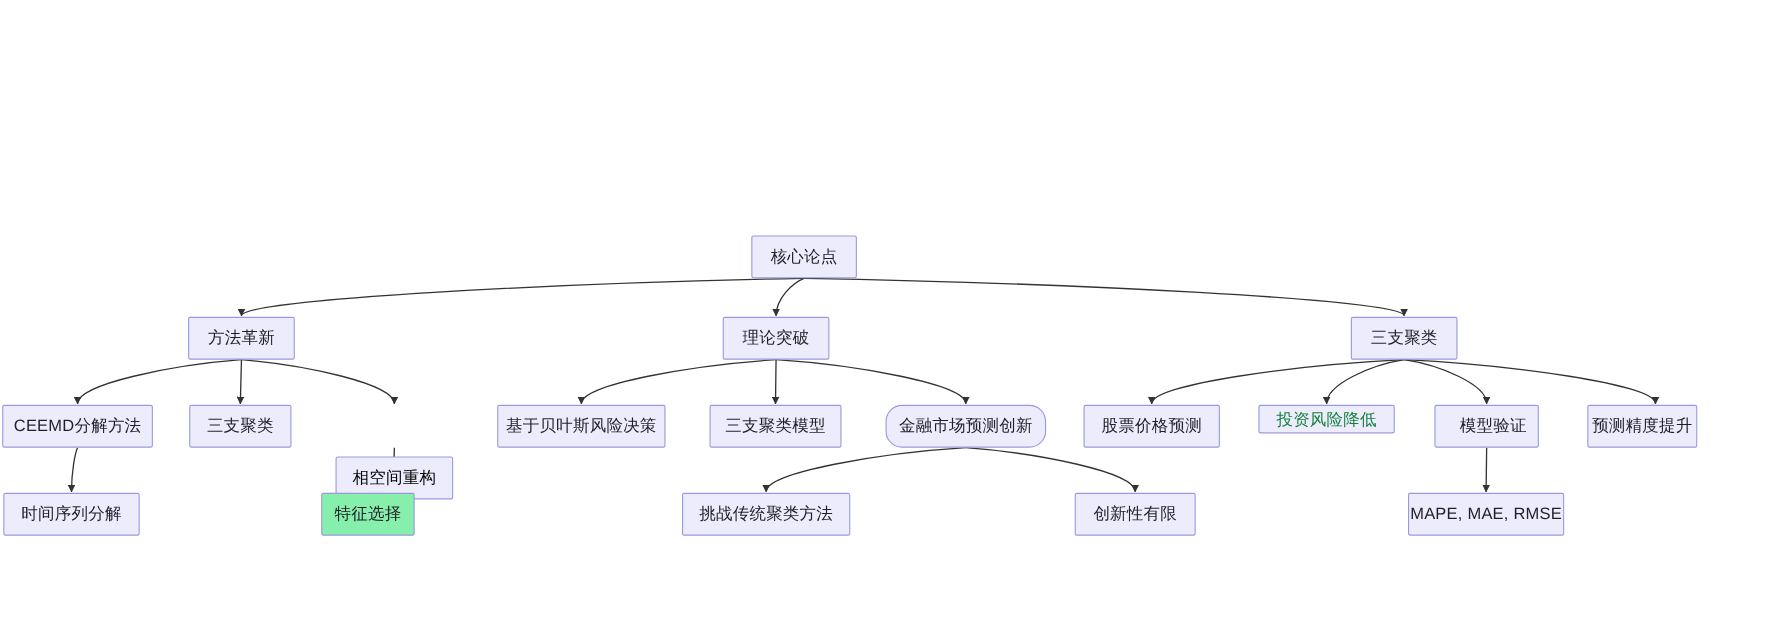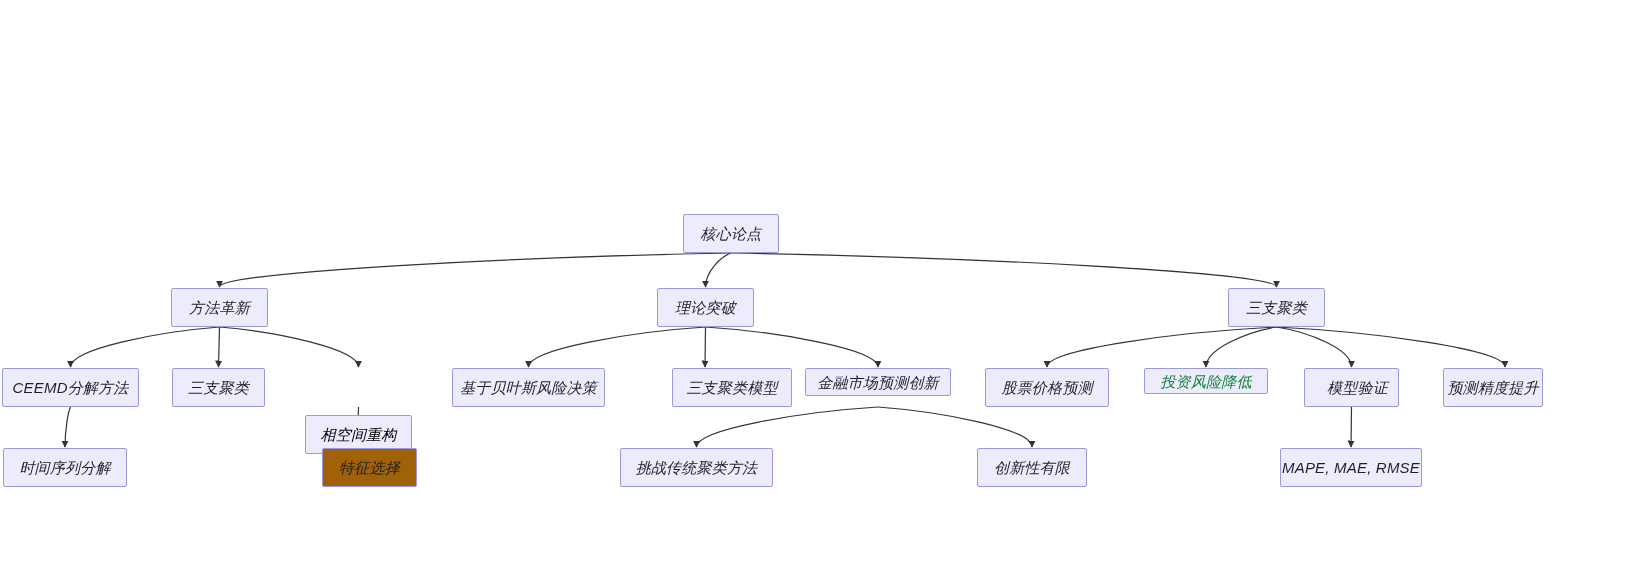--- a/index.html
+++ b/index.html
@@ -1,21 +1,21 @@
 <!DOCTYPE html>
 <html><head>
 <meta charset="utf-8">
 <style>
   html,body{margin:0;padding:0;}
   body{
     width:1628px;height:576px;background:#ffffff;
     font-family:"Liberation Sans","DejaVu Sans",sans-serif;
     overflow:hidden;position:relative;
   }
-  #diagram{position:absolute;left:0;top:0;width:1628px;height:576px;font-style:italic;}
+  #diagram{position:absolute;left:0;top:0;width:1628px;height:576px;}
   .edge-layer{position:absolute;left:0;top:0;width:1628px;height:576px;pointer-events:none;}
   .node{
     position:absolute;
     box-sizing:border-box;
     background:#ececfd;
     border:1px solid #9999de;
     border-radius:2px;
     display:flex;align-items:center;justify-content:center;
     color:#1f1f26;
     font-size:15px;
@@ -74,42 +74,42 @@
       </div>
       <div class="node" style="left: 172px; top: 368px; width: 93px; height: 39px; background: rgb(236, 236, 253); border-color: rgb(153, 153, 222); color: rgb(31, 31, 38);">
         <span class="node-label">三支聚类</span>
       </div>
       <div class="node" style="left: 305px; top: 368px; width: 107px; height: 39px; background: rgb(236, 236, 253); border-color: rgb(153, 153, 222); color: #000000; margin-top: 47px;">
         <span class="node-label">相空间重构</span>
       </div>
       <div class="node" style="left: 452px; top: 368px; width: 153px; height: 39px; background: rgb(236, 236, 253); border-color: rgb(153, 153, 222); color: rgb(31, 31, 38);">
         <span class="node-label">基于贝叶斯风险决策</span>
       </div>
-      <div class="node" style="left: 672px; top: 368px; width: 120px; height: 39px; background: rgb(236, 236, 253); border-color: rgb(153, 153, 222); color: rgb(31, 31, 38);">
+      <div class="node" style="left: 645px; top: 368px; width: 120px; height: 39px; background: rgb(236, 236, 253); border-color: rgb(153, 153, 222); color: rgb(31, 31, 38);">
         <span class="node-label">三支聚类模型</span>
       </div>
-      <div class="node" style="left: 805px; top: 368px; width: 146px; height: 28px; background: rgb(236, 236, 253); border-color: rgb(153, 153, 222); color: rgb(31, 31, 38);">
+      <div class="node" style="left: 805px; top: 368px; width: 146px; height: 39px; background: rgb(236, 236, 253); border-color: rgb(153, 153, 222); color: rgb(31, 31, 38); border-radius: 15px;">
         <span class="node-label">金融市场预测创新</span>
       </div>
       <div class="node" style="left: 985px; top: 368px; width: 124px; height: 39px; background: rgb(236, 236, 253); border-color: rgb(153, 153, 222); color: rgb(31, 31, 38);">
         <span class="node-label">股票价格预测</span>
       </div>
       <div class="node" style="left: 1144px; top: 368px; width: 124px; height: 26px; background: rgb(236, 236, 253); border-color: rgb(153, 153, 222); color: #15803d;">
         <span class="node-label">投资风险降低</span>
       </div>
       <div class="node" style="left: 1304px; top: 368px; width: 95px; height: 39px; background: rgb(236, 236, 253); border-color: rgb(153, 153, 222); color: rgb(31, 31, 38); padding-left: 12px;">
         <span class="node-label">模型验证</span>
       </div>
       <div class="node" style="left: 1443px; top: 368px; width: 100px; height: 39px; background: rgb(236, 236, 253); border-color: rgb(153, 153, 222); color: rgb(31, 31, 38);">
         <span class="node-label">预测精度提升</span>
       </div>
       <div class="node" style="left: 3px; top: 448px; width: 124px; height: 39px; background: rgb(236, 236, 253); border-color: rgb(153, 153, 222); color: rgb(31, 31, 38); text-align: right;">
         <span class="node-label">时间序列分解</span>
       </div>
-      <div class="node" style="left: 322px; top: 448px; width: 95px; height: 39px; background: #a16207; border-color: rgb(153, 153, 222); color: rgb(31, 31, 38);">
+      <div class="node" style="left: 292px; top: 448px; width: 85px; height: 39px; background: #86efac; border-color: rgb(153, 153, 222); color: rgb(31, 31, 38);">
         <span class="node-label">特征选择</span>
       </div>
       <div class="node" style="left: 620px; top: 448px; width: 153px; height: 39px; background: rgb(236, 236, 253); border-color: rgb(153, 153, 222); color: rgb(31, 31, 38);">
         <span class="node-label">挑战传统聚类方法</span>
       </div>
       <div class="node" style="left: 977px; top: 448px; width: 110px; height: 39px; background: rgb(236, 236, 253); border-color: rgb(153, 153, 222); color: rgb(31, 31, 38);">
         <span class="node-label">创新性有限</span>
       </div>
       <div class="node" style="left: 1280px; top: 448px; width: 142px; height: 39px; background: rgb(236, 236, 253); border-color: rgb(153, 153, 222); color: rgb(31, 31, 38);">
         <span class="node-label">MAPE, MAE, RMSE</span>

